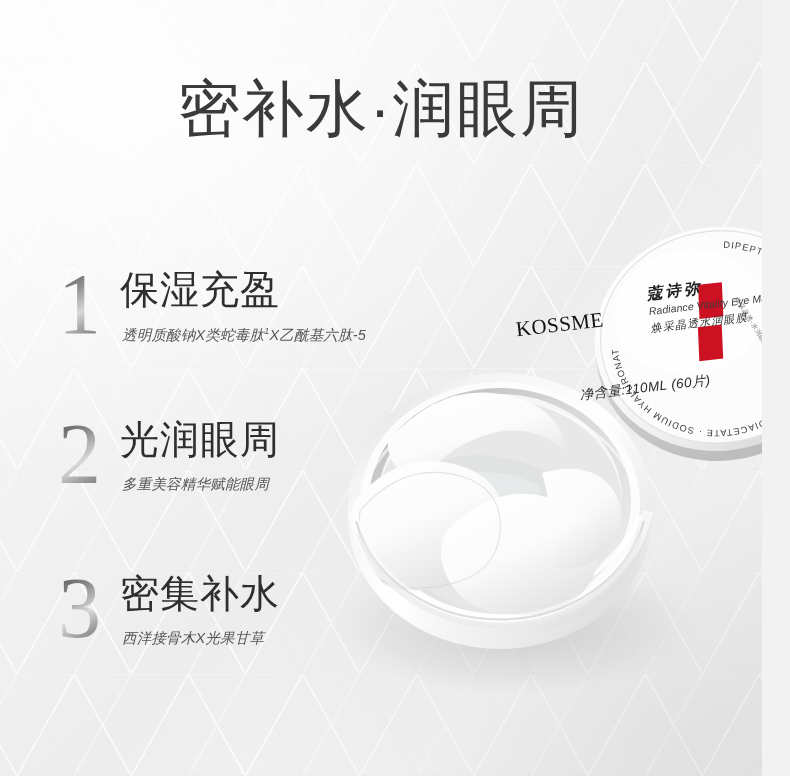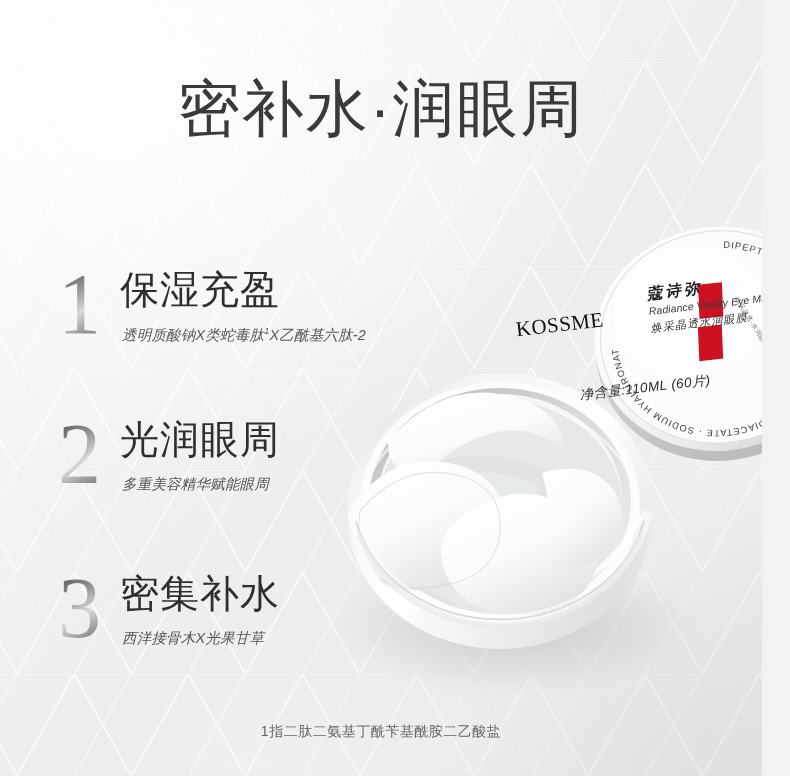--- a/index.html
+++ b/index.html
@@ -227,35 +227,34 @@
     <div class="brand-en-tag">Radiance Vitality Eye Mask</div>
     <div class="brand-cn2">焕采晶透水润眼膜</div>
     <div class="netw">净含量:110ML (60片)</div>
     <div class="micro-cn">焕采晶透·水润眼膜·蔻诗弥</div>
   </div>
 
   <div class="feature f1">
     <div class="fnum">1</div>
     <div class="ftitle">保湿充盈</div>
     <div class="fsub">
-      <span>透明质酸钠X类蛇毒肽</span><sup>1</sup><span>X乙酰基六肽-2</span>
+      <span>透明质酸钠X类蛇毒肽</span><sup>1</sup><span>X乙酰基六肽-5</span>
     </div>
   </div>
 
   <div class="feature f2">
     <div class="fnum">2</div>
     <div class="ftitle">光润眼周</div>
     <div class="fsub">
       <span>多重美容精华赋能眼周</span>
     </div>
   </div>
 
   <div class="feature f3">
     <div class="fnum">3</div>
     <div class="ftitle">密集补水</div>
     <div class="fsub">
       <span>西洋接骨木X光果甘草</span>
     </div>
   </div>
 
-  <div class="footnote">1指二肽二氨基丁酰苄基酰胺二乙酸盐</div>
 
 </div>
 
 </body></html>

